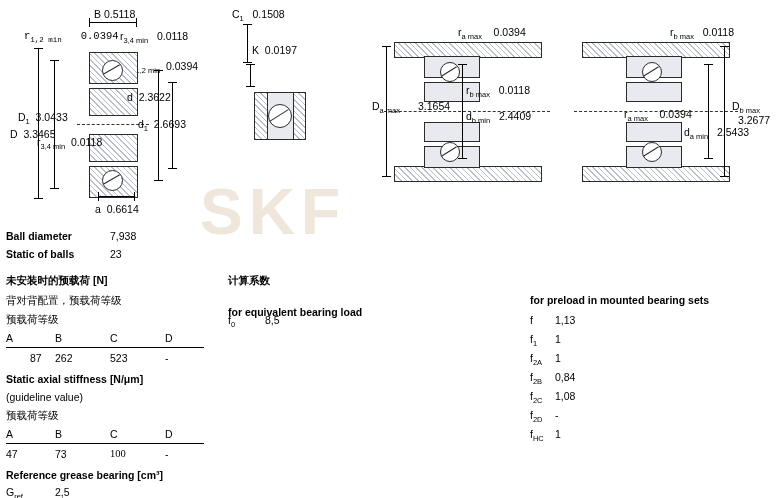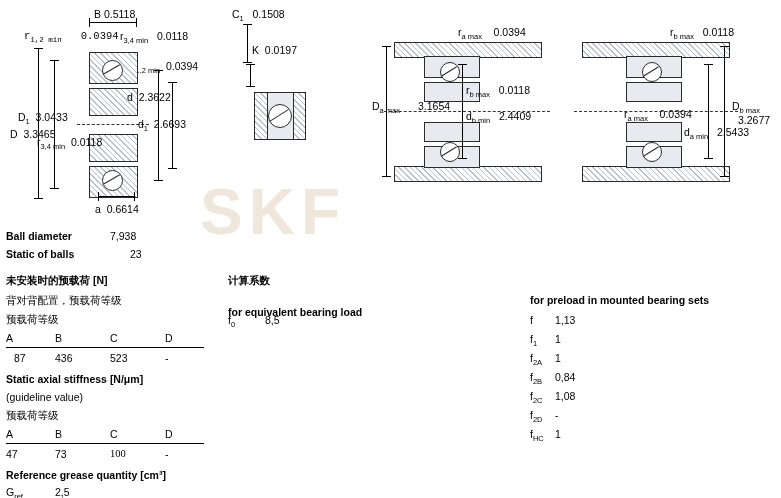--- a/index.html
+++ b/index.html
@@ -259,53 +259,53 @@
   </div>
   <div class="dimline-v" style="left:136px;top:42px;height:94px;"></div>
   <div class="tick-h" style="left:132px;top:42px;width:9px;"></div>
   <div class="tick-h" style="left:132px;top:136px;width:9px;"></div>
 </div>
 
 <div class="datacell bold" style="left:6px;top:230px;">Ball diameter</div>
 <div class="datacell" style="left:110px;top:230px;">7,938</div>
 
 <div class="datacell bold" style="left:6px;top:248px;">Static of balls</div>
-<div class="datacell" style="left:110px;top:248px;margin-left:20px;">23</div>
+<div class="datacell" style="left:110px;top:248px;">23</div>
 
 <div class="datacell bold" style="left:6px;top:274px;">未安装时的预载荷 [N]</div>
 <div class="datacell" style="left:6px;top:294px;">背对背配置，预载荷等级</div>
 <div class="datacell" style="left:6px;top:313px;">预载荷等级</div>
 
 <div class="datacell" style="left:6px;top:332px;">A</div>
 <div class="datacell" style="left:55px;top:332px;">B</div>
 <div class="datacell" style="left:110px;top:332px;">C</div>
 <div class="datacell" style="left:165px;top:332px;">D</div>
 <div class="hr" style="left:6px;top:347px;width:198px;"></div>
 
-<div class="datacell" style="left:6px;top:352px;padding-left:8px;">87</div>
-<div class="datacell" style="left:55px;top:352px;">436</div>
+<div class="datacell" style="left:22px;top:352px;padding-left:8px;">87</div>
+<div class="datacell" style="left:55px;top:352px;">262</div>
 <div class="datacell" style="left:110px;top:352px;">523</div>
 <div class="datacell" style="left:165px;top:352px;">-</div>
 
 <div class="datacell bold" style="left:6px;top:373px;">Static axial stiffness [N/μm]</div>
 <div class="datacell" style="left:6px;top:391px;">(guideline value)</div>
 <div class="datacell" style="left:6px;top:409px;">预载荷等级</div>
 
 <div class="datacell" style="left:6px;top:428px;">A</div>
 <div class="datacell" style="left:55px;top:428px;">B</div>
 <div class="datacell" style="left:110px;top:428px;">C</div>
 <div class="datacell" style="left:165px;top:428px;">D</div>
 <div class="hr" style="left:6px;top:443px;width:198px;"></div>
 
 <div class="datacell" style="left:6px;top:448px;">47</div>
 <div class="datacell" style="left:55px;top:448px;">73</div>
 <div class="datacell" style="left:110px;top:448px;font-family:Liberation Serif, serif;">100</div>
 <div class="datacell" style="left:165px;top:448px;">-</div>
 
-<div class="datacell bold" style="left:6px;top:469px;">Reference grease quantity [cm³]</div>
+<div class="datacell bold" style="left:6px;top:469px;">Reference grease bearing [cm³]</div>
 <div class="datacell" style="left:6px;top:486px;">
   <span>G</span><span class="sub">ref</span>
 </div>
 <div class="datacell" style="left:55px;top:486px;">2,5</div>
 
 <div class="datacell bold" style="left:228px;top:274px;">计算系数</div>
 <div class="datacell bold" style="left:228px;top:306px;">for equivalent bearing load</div>
 <div class="datacell" style="left:228px;top:314px;">
   <span>f</span><span class="sub">0</span>
 </div>

